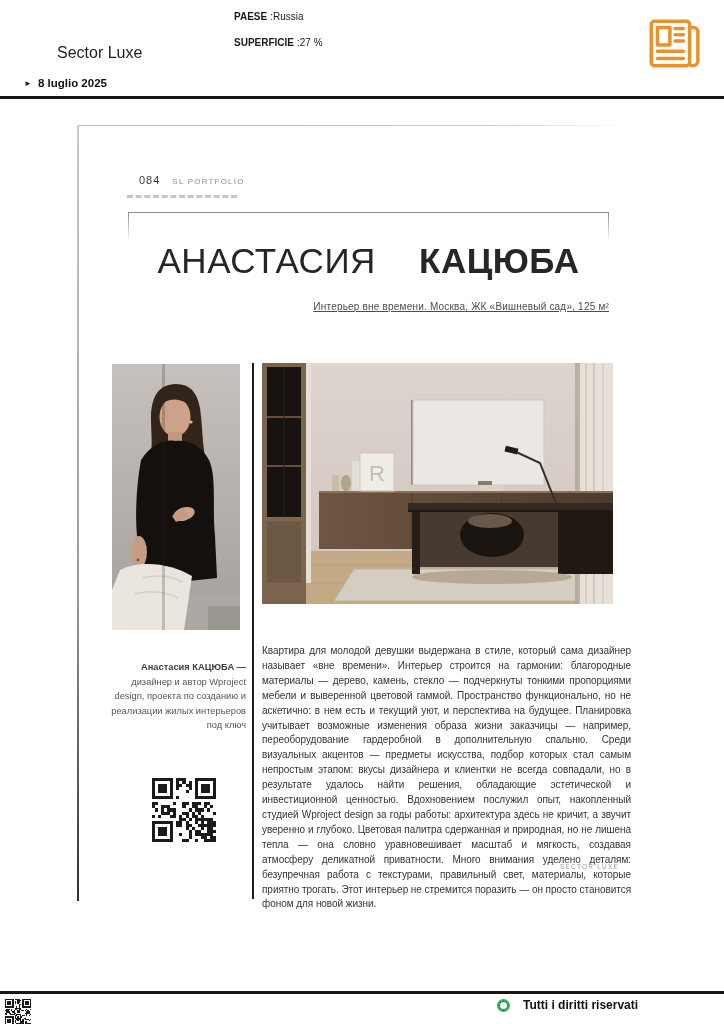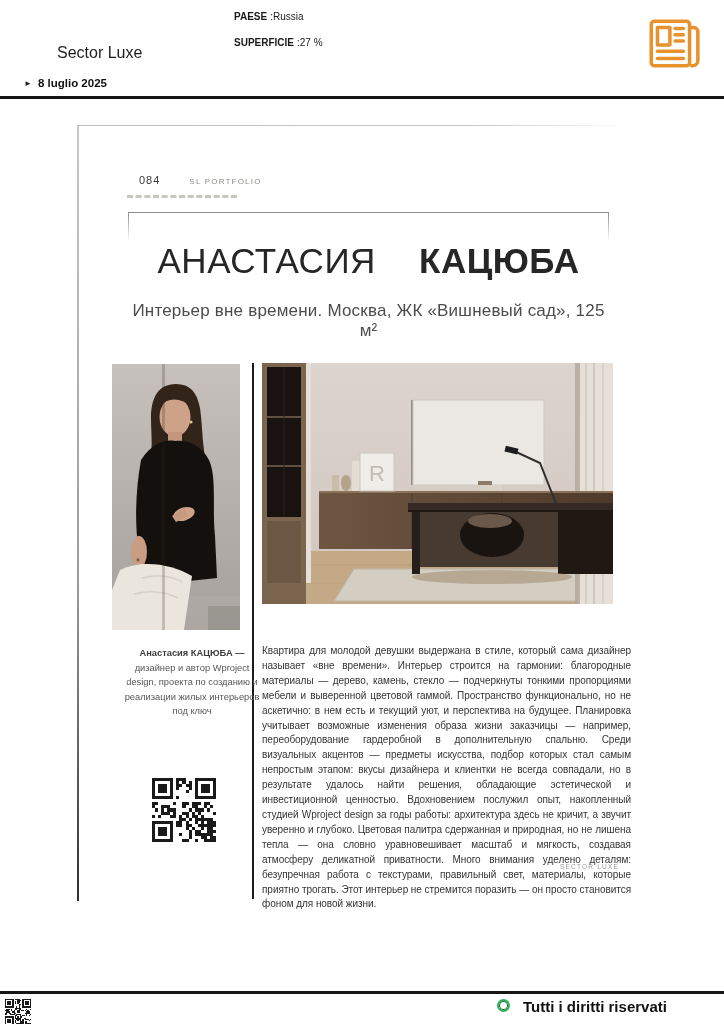--- a/index.html
+++ b/index.html
@@ -22,61 +22,61 @@
   .rule-top { position:absolute; left:0; top:96px; width:724px; height:3px; background:#161616; }
 
   
   .scan { position:absolute; left:77px; top:125px; width:578px; height:868px; background:#fff; }
   .scan-edge-left { position:absolute; left:0; top:0; width:2px; height:776px;
                     background:linear-gradient(#c9c9c9, #9a9a9a 60%, #2e2e33); }
   .scan-edge-top { position:absolute; left:0; top:0; width:100%; height:1px;
                    background:linear-gradient(90deg,#bdbdbd 0%, #c9c9c9 70%, rgba(200,200,200,0) 95%); }
 
   .folio { position:absolute; left:62px; top:49px; font-size:11px; color:#3b3b3b;
-           letter-spacing:1px; display:flex; gap:29px; align-items:baseline; }
+           letter-spacing:1px; display:flex; gap:12px; align-items:baseline; }
   .folio .sec { font-size:8px; color:#8f8b87; letter-spacing:1.2px; }
   .folio-dashes { position:absolute; left:50px; top:70px; width:110px;
                   border-top:3px dashed #c9c5c1; }
 
   .title-box { position:absolute; left:51px; top:87px; width:481px; height:110px; }
   .title-box .bt { position:absolute; left:0; top:0; width:100%; height:1px; background:#8f8c89; }
   .title-box .stub { position:absolute; top:0; width:1px; height:30px;
                      background:linear-gradient(#8f8c89, rgba(143,140,137,0)); }
   .title-box .stub.l { left:0; } .title-box .stub.r { right:0; }
 
   .art-title { position:absolute; left:51px; top:116px; width:481px; text-align:center;
                font-size:35px; letter-spacing:.5px; color:#262626; white-space:nowrap; }
   .art-title .light { font-weight:400; }
   .art-title .heavy { font-weight:800;margin-left:33px; }
-  .art-sub { position:absolute; left:51px; top:176px; width:481px; text-align:center;
-             font-size:17px; color:#4c4c4c; letter-spacing:.2px; }
+  .art-sub { position:absolute; left:51px; top:176px; width:481px; text-align:right;
+             font-size:10px; color:#4c4c4c; letter-spacing:.2px;text-decoration:underline; }
   .credits { position:absolute; left:51px; top:210px; width:481px; display:flex;
              justify-content:space-between; font-size:7.5px; letter-spacing:.7px; color:#5a5a5a; }
 
   .portrait { position:absolute; left:35px; top:239px; width:128px; height:266px; overflow:hidden; }
   .interior { position:absolute; left:185px; top:238px; width:351px; height:241px; overflow:hidden; }
   .col-divider { position:absolute; left:175px; top:238px; width:2px; height:536px; background:#1b1b1d; }
 
-  .caption { position:absolute; left:29px; top:521px; width:140px; text-align:center;
-             font-size:9.3px; line-height:14.5px; color:#565656;margin-left:16px; }
+  .caption { position:absolute; left:29px; top:535px; width:140px; text-align:right;
+             font-size:9.3px; line-height:14.5px; color:#565656; }
   .caption b { color:#3f3f3f; }
 
   .qr { display:block; background:#fff; }
   .qr-article { position:absolute; left:75px; top:652px; width:64px; height:66px; }
 
   .body-text { position:absolute; left:185px; top:519px; width:369px; font-size:10px;
                line-height:14.9px; color:#343434; text-align:justify; letter-spacing:-0.05px; }
   .mag-brand { position:absolute; left:483px; top:738px; font-size:6.5px; letter-spacing:1.2px; color:#9a9a9a; }
 
   
   .rule-bottom { position:absolute; left:0; top:991px; width:724px; height:3px; background:#161616; }
   .qr-footer { position:absolute; left:5px; top:999px; width:26px; height:26px; }
   .green-dot { position:absolute; left:497px; top:999px; width:13px; height:13px; border-radius:50%;
                border:2.5px solid #2DB157; box-shadow: inset 0 0 0 1px #1d6b38; background:#fff; }
-  .rights { position:absolute; left:523px; top:998px; font-size:15px; font-weight:bold; color:#111; }
+  .rights { position:absolute; left:523px; top:998px; font-size:12px; font-weight:bold; color:#111; }
 </style>
 </head>
 <body>
 
 <div class="screen">
 
   <div class="pub-name">Sector Luxe</div>
 
   <div class="meta-line ml-paese">
     <b>PAESE</b><span class="val">:Russia</span>

